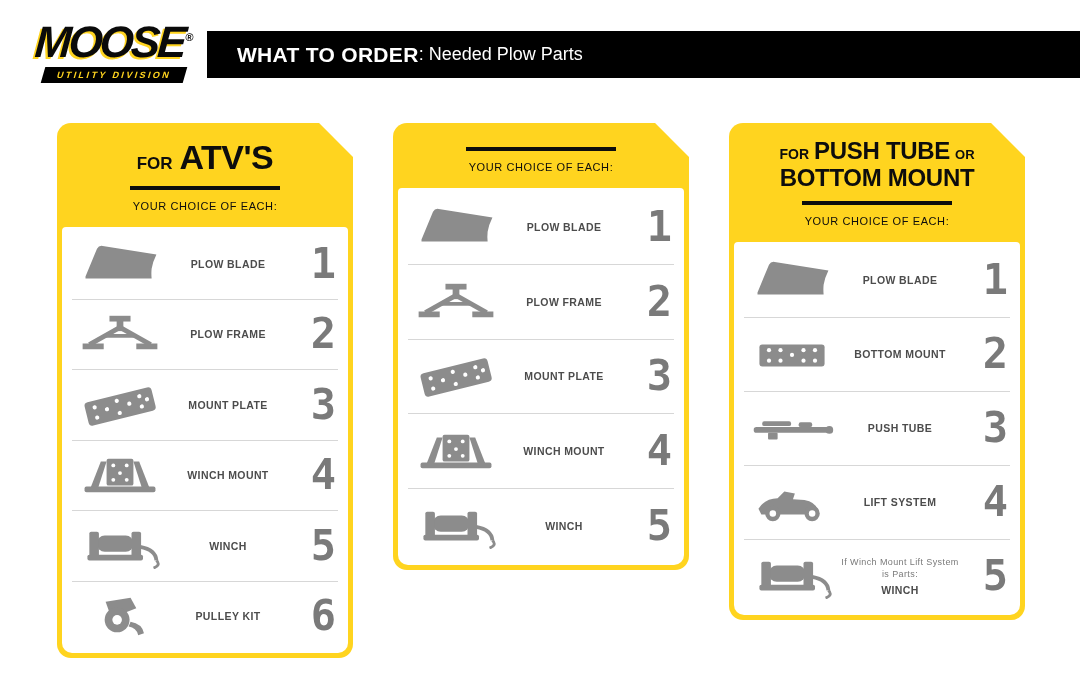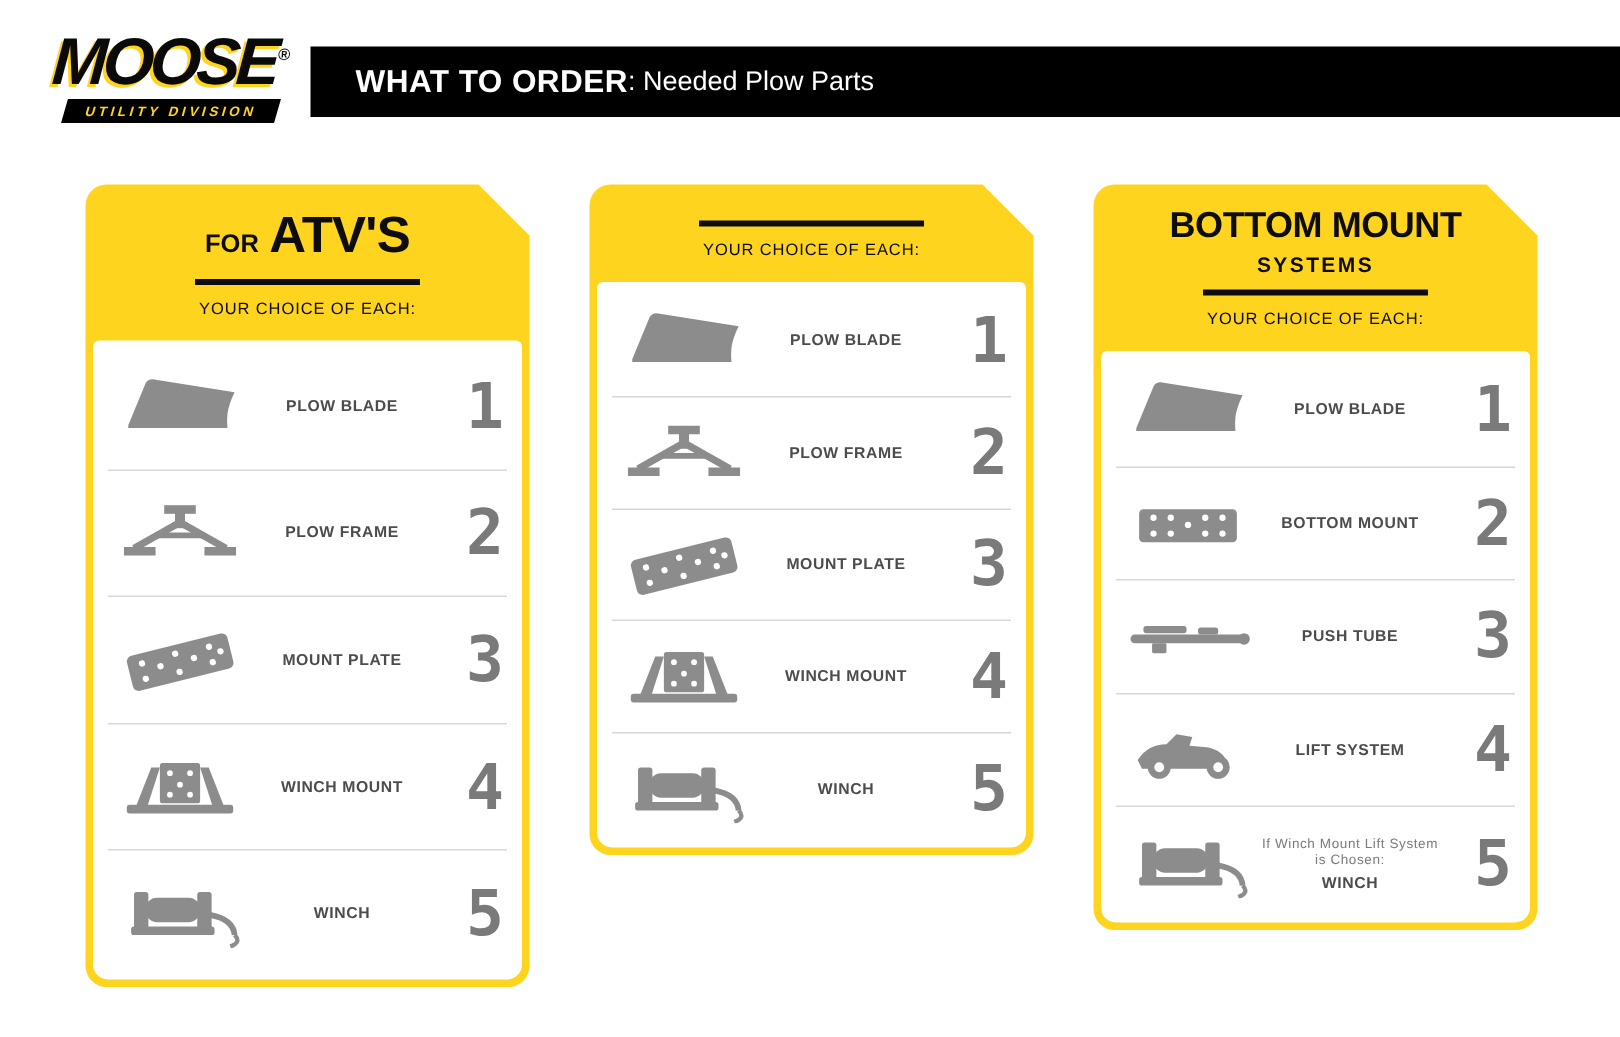--- a/index.html
+++ b/index.html
@@ -228,20 +228,29 @@
     </div>
     <div class="prow">
       <span class="icon">
           <svg class="ic">
             <use href="#i-winch" xlink:href="#i-winch"></use>
           </svg>
         </span>
       <span class="plabel">WINCH</span>
       <span class="pnum">5</span>
     </div>
+    <div class="prow">
+      <span class="icon">
+          <svg class="ic">
+            <use href="#i-pulley-kit" xlink:href="#i-pulley-kit"></use>
+          </svg>
+        </span>
+      <span class="plabel">PULLEY KIT</span>
+      <span class="pnum">6</span>
+    </div>
   </div>
 </div>
 
 <div class="card" id="card-utv">
   <div class="card-head">
     <div class="rule"></div>
     <div class="choice">YOUR CHOICE OF EACH:</div>
   </div>
   <div class="card-body">
     <div class="prow">
@@ -287,22 +296,22 @@
           </svg>
         </span>
       <span class="plabel">WINCH</span>
       <span class="pnum">5</span>
     </div>
   </div>
 </div>
 
 <div class="card" id="card-pt">
   <div class="card-head">
+    <div class="title3"><span class="t-for3">FOR</span><span class="t-main3">PUSH TUBE</span><span class="t-or">OR</span></div>
     <div class="title3"><span class="t-main3">BOTTOM MOUNT</span></div>
-    <div class="t-sys">SYSTEMS</div>
     <div class="rule"></div>
     <div class="choice">YOUR CHOICE OF EACH:</div>
   </div>
   <div class="card-body">
     <div class="prow">
       <span class="icon">
           <svg class="ic">
             <use href="#i-plow-blade" xlink:href="#i-plow-blade"></use>
           </svg>
         </span>
@@ -336,19 +345,19 @@
       <span class="plabel">LIFT SYSTEM</span>
       <span class="pnum">4</span>
     </div>
     <div class="prow">
       <span class="icon">
           <svg class="ic">
             <use href="#i-winch" xlink:href="#i-winch"></use>
           </svg>
         </span>
       <span class="plabel">
-        <span class="note">If Winch Mount Lift System is Chosen:</span>
+        <span class="note">If Winch Mount Lift System is Parts:</span>
         <span class="wname">WINCH</span>
       </span>
       <span class="pnum">5</span>
     </div>
   </div>
 </div>
 
 </body></html>

